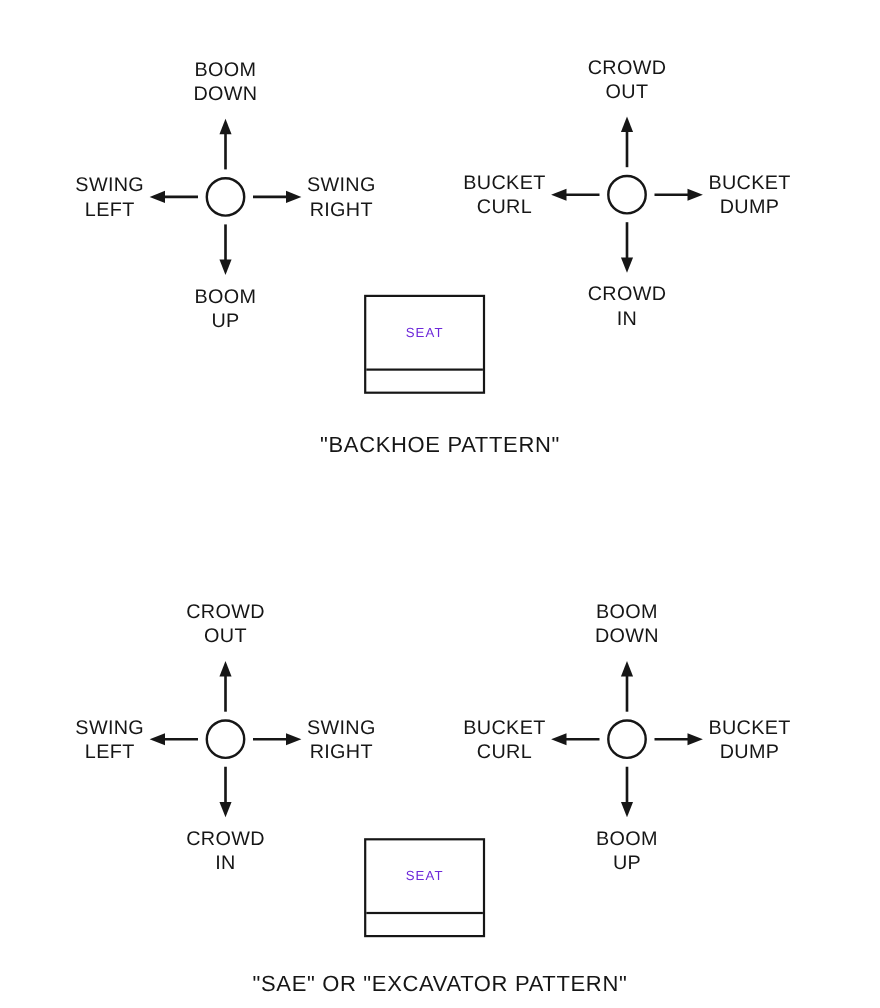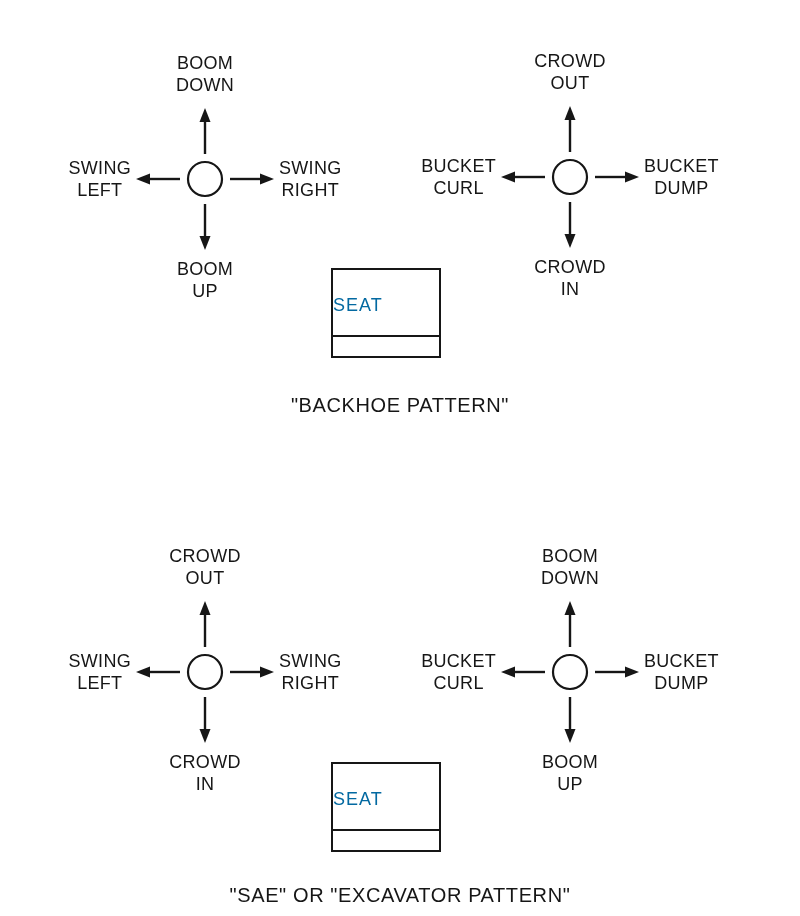--- a/index.html
+++ b/index.html
@@ -65,24 +65,24 @@
     width: 106px;
     height: 86px;
     border: 2px solid #161616;
     background: #ffffff;
     box-sizing: content-box;
   }
   .seat-label {
     position: absolute;
     left: 0; right: 0;
     top: 25px;
-    text-align: left;
-    font-size: 18px;
+    text-align: center;
+    font-size: 12px;
     letter-spacing: 1px;
-    color: #0369a1;
+    color: #6d28d9;
   }
   .seat-line {
     position: absolute;
     left: 0; right: 0;
     bottom: 19px;
     height: 2px;
     background: #161616;
   }
 
   

